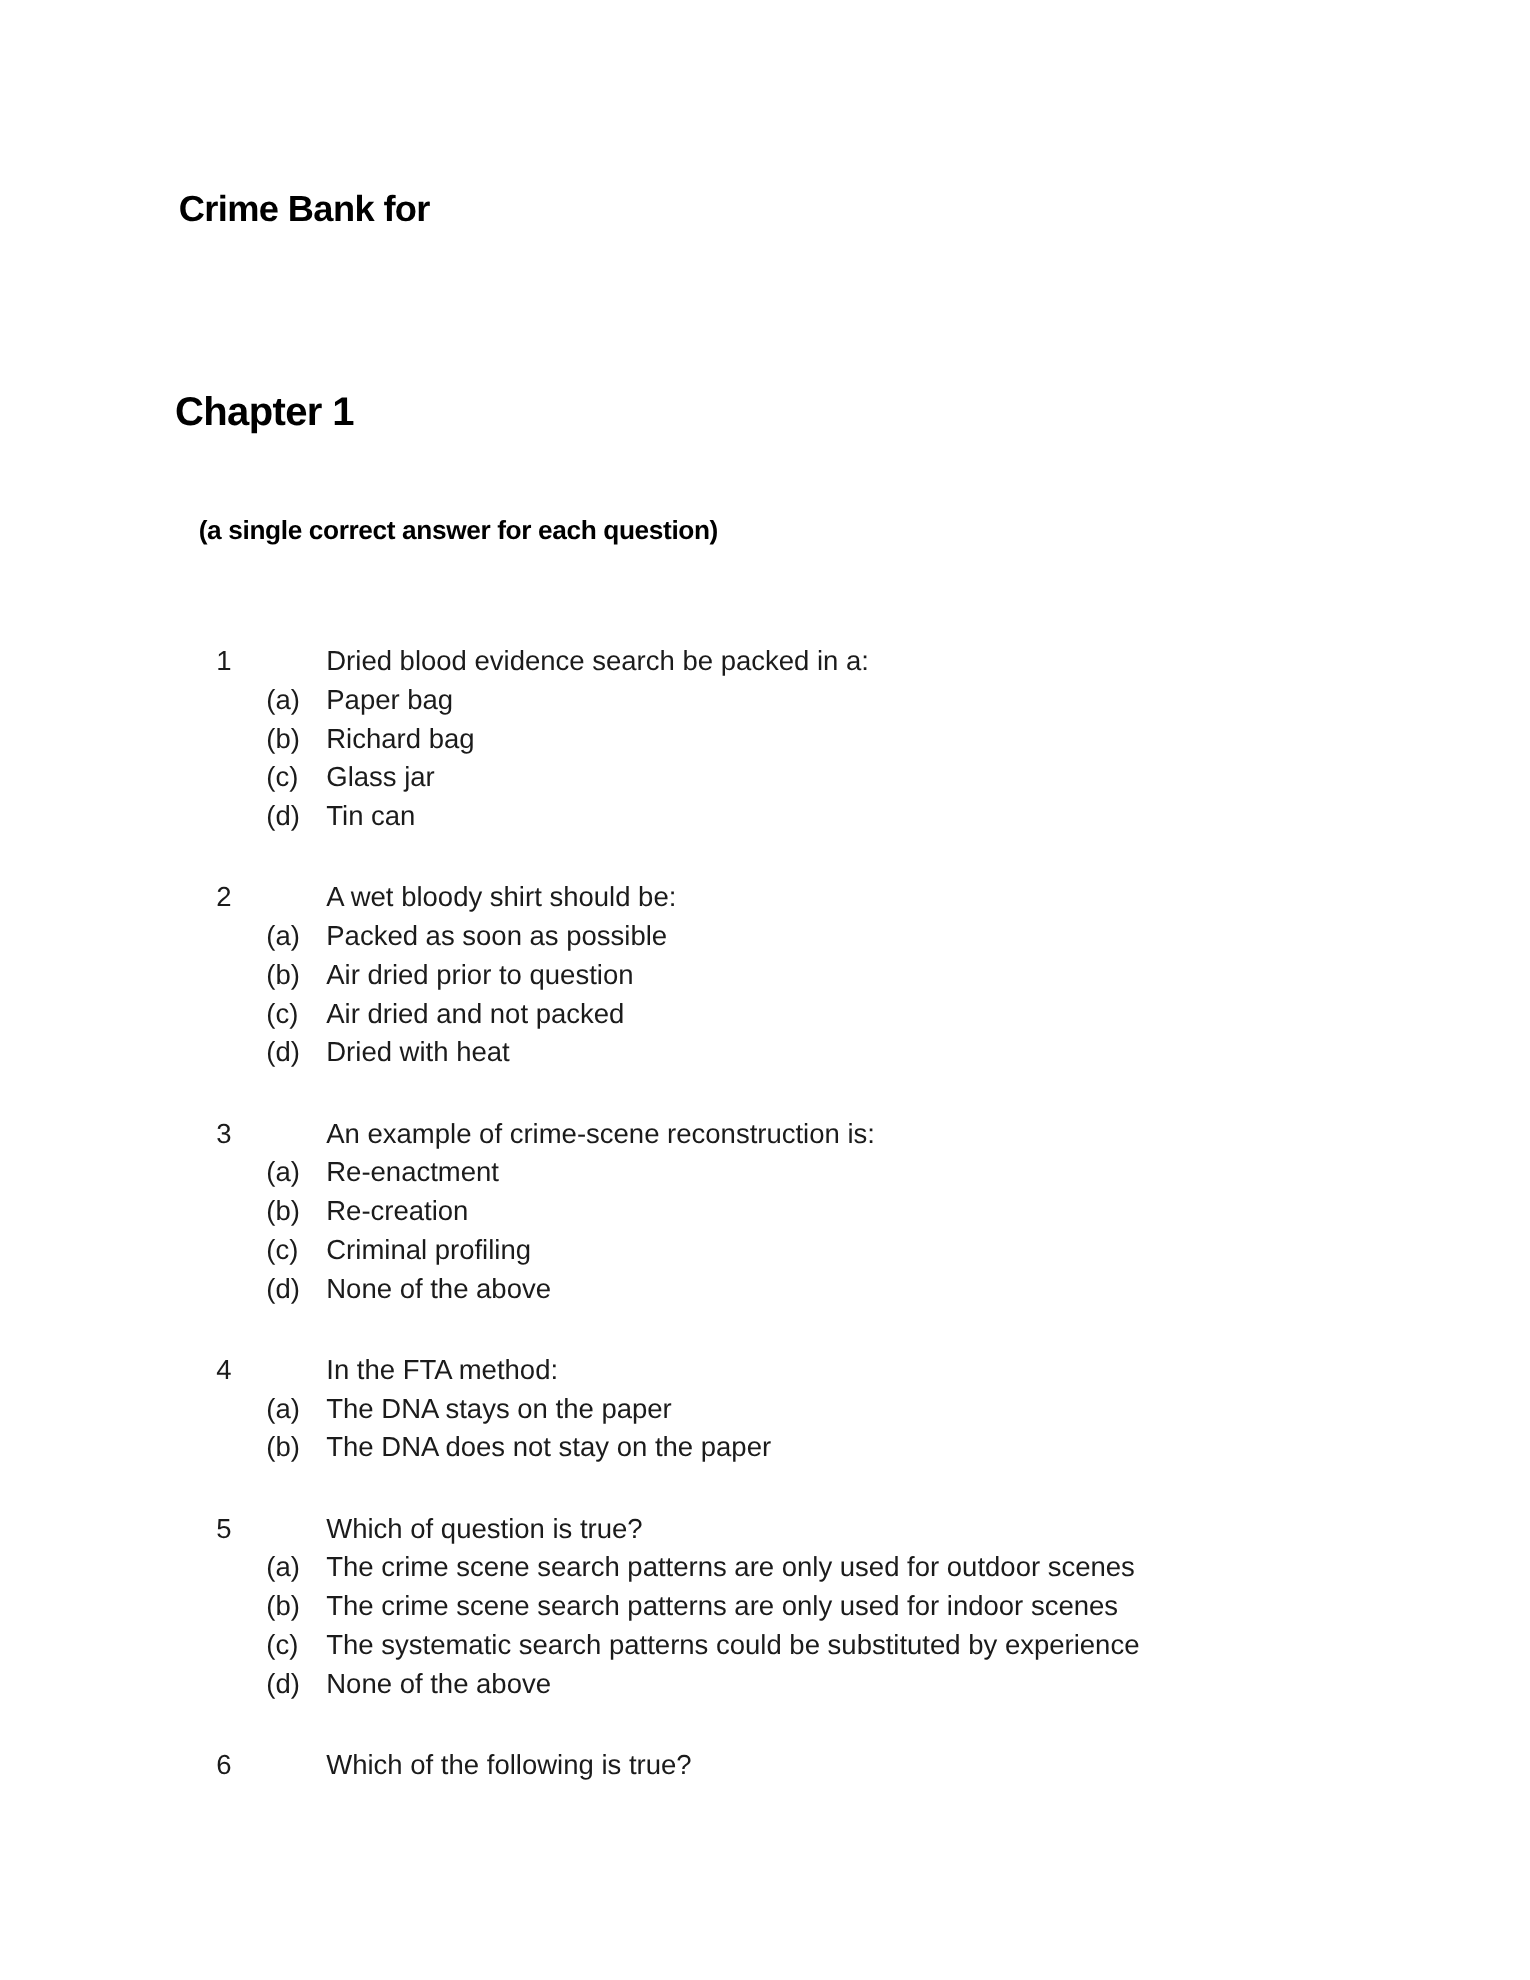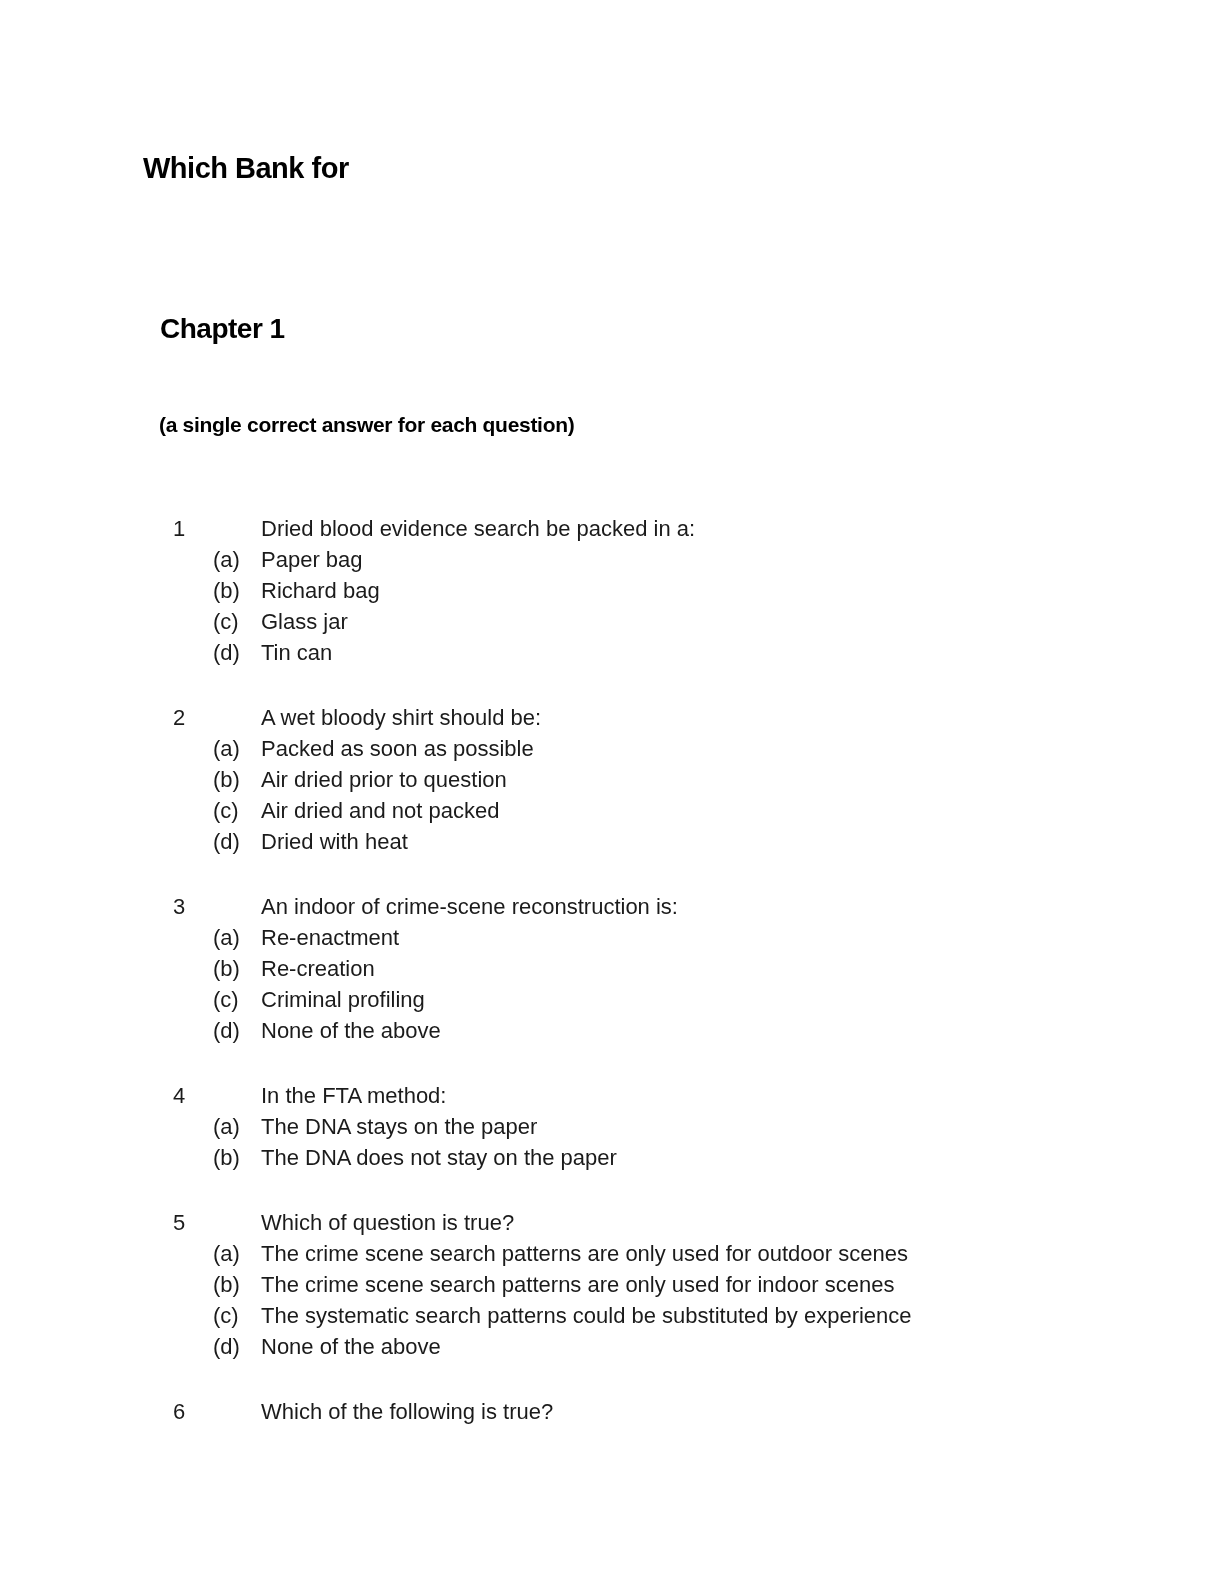--- a/index.html
+++ b/index.html
@@ -21,23 +21,23 @@
     left: 143px;
     top: 148px;
     font-size: 29px;
     line-height: 40px;
     font-weight: 700;
     letter-spacing: -0.5px;
     color: #000000;
   }
   .chapter-block {
     position: absolute;
-    left: 160px;
+    left: 140px;
     top: 309px;
-    font-size: 28px;
+    font-size: 32px;
     line-height: 40px;
     font-weight: 700;
     letter-spacing: -0.5px;
     color: #000000;
   }
   .note-line {
     position: absolute;
     left: 143px;
     top: 411px;
     font-size: 21px;
@@ -78,21 +78,21 @@
   .q-stem, .opt-text {
     flex: 1 1 auto;
   }
 </style>
 </head>
 <body>
 
 <div class="page">
 
   <div class="title-block">
-    <div>Which Bank for</div>
+    <div>Crime Bank for</div>
   </div>
 
   <div class="chapter-block">
     <div>Chapter 1</div>
   </div>
 
   <div class="note-line">(a single correct answer for each question)</div>
 
   <div class="questions">
 
@@ -138,21 +138,21 @@
       </div>
       <div class="q-opt-row">
         <span class="opt-label">(d)</span>
         <span class="opt-text">Dried with heat</span>
       </div>
     </div>
 
     <div class="question">
       <div class="q-stem-row">
         <span class="q-num">3</span>
-        <span class="q-stem">An indoor of crime-scene reconstruction is:</span>
+        <span class="q-stem">An example of crime-scene reconstruction is:</span>
       </div>
       <div class="q-opt-row">
         <span class="opt-label">(a)</span>
         <span class="opt-text">Re-enactment</span>
       </div>
       <div class="q-opt-row">
         <span class="opt-label">(b)</span>
         <span class="opt-text">Re-creation</span>
       </div>
       <div class="q-opt-row">

